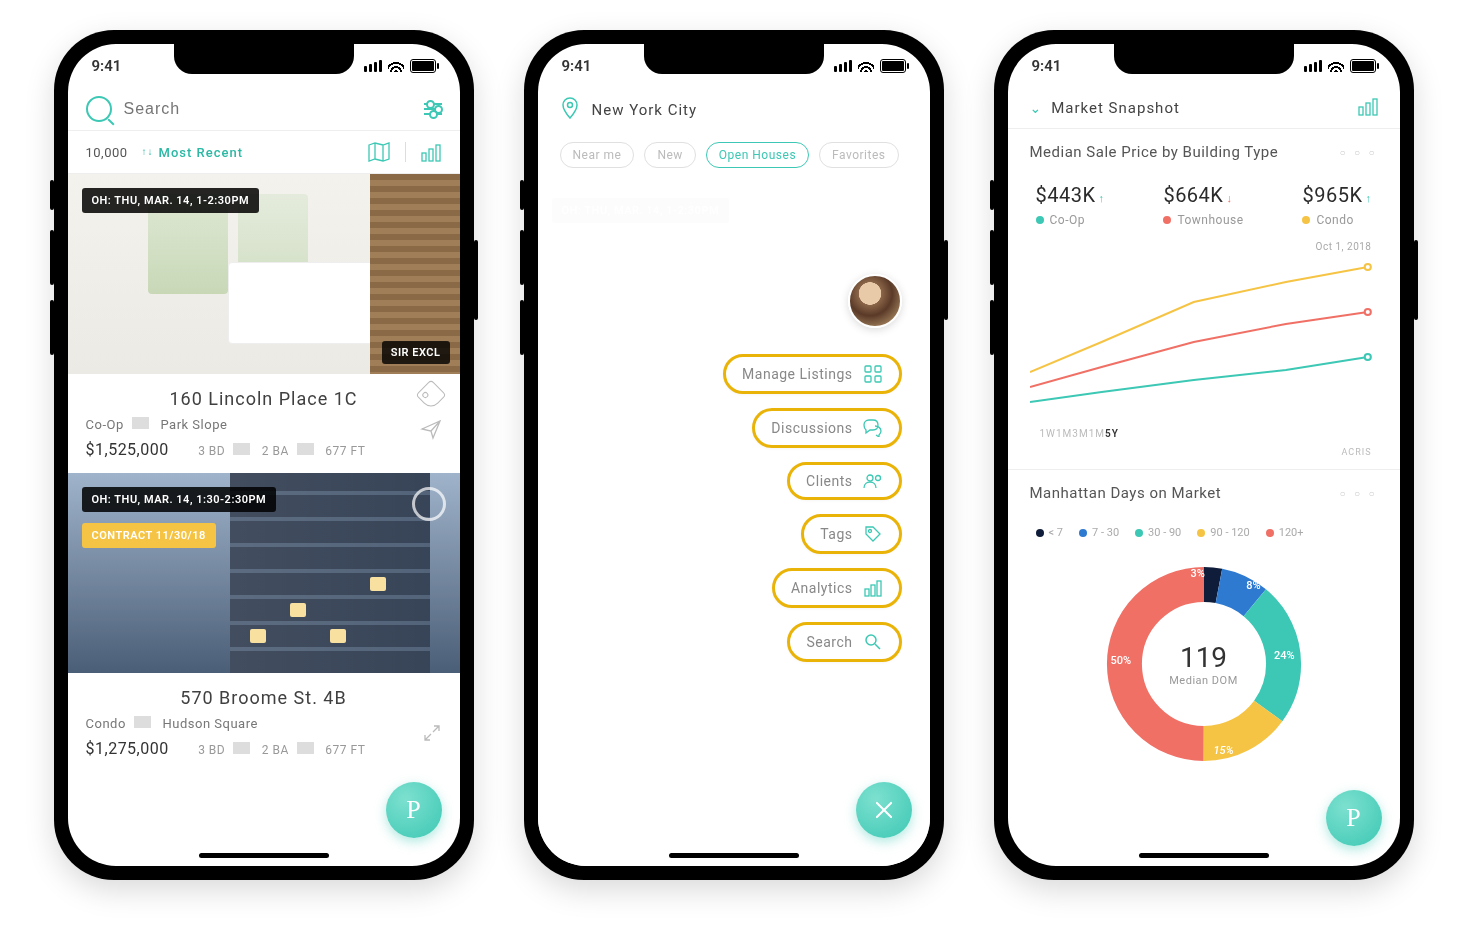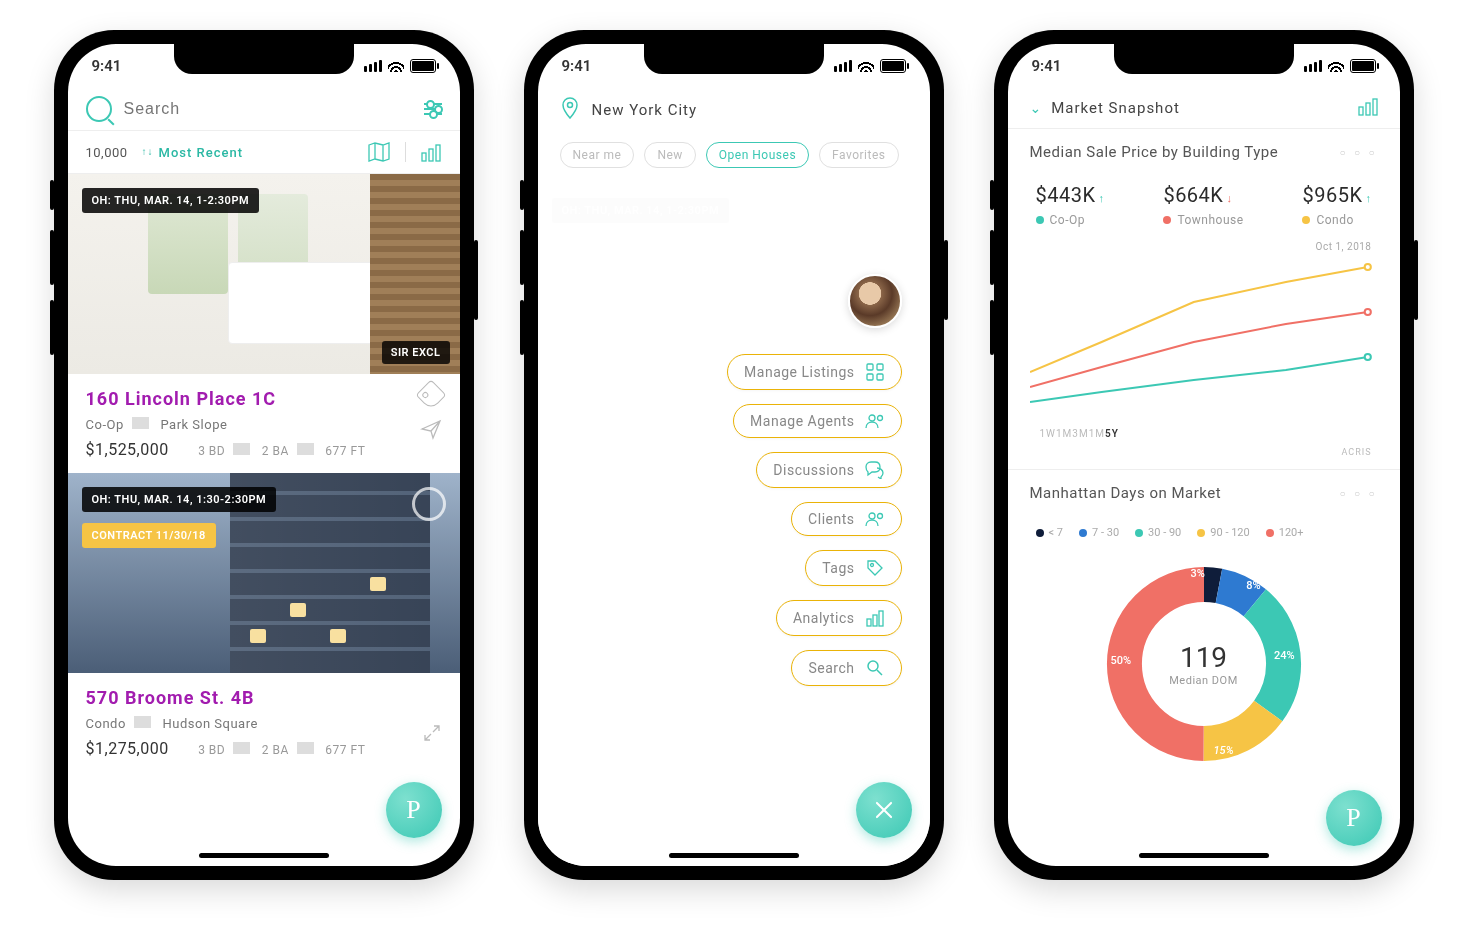--- a/index.html
+++ b/index.html
@@ -83,21 +83,21 @@
   .building .tower .lit:nth-child(2){left:60px;bottom:56px;}
   .building .tower .lit:nth-child(3){left:100px;bottom:30px;}
   .building .tower .lit:nth-child(4){left:140px;bottom:82px;}
   .badge{position:absolute;padding:6px 10px;font-size:11px;font-weight:600;border-radius:3px;letter-spacing:0.5px;}
   .badge.dark{background:rgba(0,0,0,0.85);color:#fff;top:14px;left:14px;}
   .badge.yellow{background:var(--yellow);color:#fff;top:50px;left:14px;}
   .badge.excl{background:rgba(0,0,0,0.8);color:#fff;bottom:10px;right:10px;font-size:11px;padding:5px 9px;margin-left:20px;}
   .ring{position:absolute;top:14px;right:14px;width:28px;height:28px;border:3px solid rgba(255,255,255,0.7);border-radius:50%;}
 
   .listing .info{padding:14px 18px;}
-  .listing h3{margin:0 0 8px;font-size:18px;font-weight:700;letter-spacing:1px;color:#a21caf;}
+  .listing h3{margin:0 0 8px;font-size:18px;font-weight:400;letter-spacing:1px;color:#404040;text-align:center;}
   .listing .meta{font-size:13px;color:#777;letter-spacing:0.5px;}
   .listing .meta span{padding:0 8px;}
   .listing .meta span:first-child{padding-left:0;}
   .listing .meta .pipe{width:1px;height:12px;background:#ddd;display:inline-block;margin:0;}
   .listing .price{font-size:16px;color:#333;letter-spacing:0.5px;margin-top:8px;}
   .listing .actions{position:absolute;right:18px;display:flex;flex-direction:column;gap:12px;}
   .tag-icon{width:20px;height:20px;border:1.5px solid #bbb;border-radius:4px 4px 4px 10px;transform:rotate(-45deg);position:relative;}
   .tag-icon:after{content:"";position:absolute;width:4px;height:4px;border:1.5px solid #bbb;border-radius:50%;top:3px;left:3px;}
   .send-icon svg{display:block;}
 
@@ -109,21 +109,21 @@
   .chips{display:flex;gap:10px;padding:10px 22px;}
   .chip{border:1px solid #e0e0e0;border-radius:18px;padding:5px 12px;font-size:12px;color:#bbb;letter-spacing:0.5px;}
   .chip.active{border-color:var(--teal);color:var(--teal);}
   .s2 .faded{position:absolute;top:140px;left:0;right:0;bottom:0;background:rgba(255,255,255,0.9);}
   .s2 .listing-ghost{position:absolute;top:140px;left:0;right:0;height:120px;background:linear-gradient(#e8e8e8,#f0f0f0);opacity:0.3;}
   .s2 .listing-ghost .badge{opacity:0.5;}
 
   .avatar{width:50px;height:50px;border-radius:50%;background:radial-gradient(circle at 40% 35%, #e8c9a8 25%, #8a6548 26%, #5a3a28 50%, #c8a878);border:2px solid #fff;box-shadow:0 2px 8px rgba(0,0,0,0.15);position:absolute;right:28px;top:230px;}
 
   .menu{position:absolute;right:28px;top:310px;display:flex;flex-direction:column;gap:14px;align-items:flex-end;}
-  .menu .item{background:#fff;border:1px solid #eab308;border-radius:22px;padding:8px 16px;display:flex;align-items:center;gap:10px;font-size:14px;color:#888;letter-spacing:0.5px;box-shadow:0 1px 3px rgba(0,0,0,0.04);}
+  .menu .item{background:#fff;border:3px solid #eab308;border-radius:22px;padding:8px 16px;display:flex;align-items:center;gap:10px;font-size:14px;color:#888;letter-spacing:0.5px;box-shadow:0 1px 3px rgba(0,0,0,0.04);}
   .menu .item .ic{color:var(--teal);width:20px;display:flex;justify-content:center;}
 
   .fab.close{background:radial-gradient(circle at 35% 30%, #7de0cf,var(--teal));}
   .fab.close:before,.fab.close:after{content:"";position:absolute;width:22px;height:2px;background:#fff;border-radius:1px;}
   .fab.close:before{transform:rotate(45deg);} .fab.close:after{transform:rotate(-45deg);}
 
   
   .s3 .header{display:flex;align-items:center;padding:8px 22px;gap:10px;}
   .s3 .chev{color:var(--teal);font-size:14px;}
   .s3 .title{font-size:15px;letter-spacing:1px;color:#444;flex:1;}
@@ -350,30 +350,20 @@
 
       <div class="menu">
         <div class="item">
           <span>Manage Listings</span>
           <span class="ic">
               <svg width="18" height="18" viewBox="0 0 18 18">
                 <rect x="1" y="1" width="6" height="6" rx="1" fill="none" stroke="#3cc8b4" stroke-width="1.3"></rect>
                 <rect x="11" y="1" width="6" height="6" rx="1" fill="none" stroke="#3cc8b4" stroke-width="1.3"></rect>
                 <rect x="1" y="11" width="6" height="6" rx="1" fill="none" stroke="#3cc8b4" stroke-width="1.3"></rect>
                 <rect x="11" y="11" width="6" height="6" rx="1" fill="none" stroke="#3cc8b4" stroke-width="1.3"></rect>
-              </svg>
-            </span>
-        </div>
-        <div class="item">
-          <span>Manage Agents</span>
-          <span class="ic">
-              <svg width="20" height="16" viewBox="0 0 20 16">
-                <circle cx="7" cy="5" r="3" fill="none" stroke="#3cc8b4" stroke-width="1.3"></circle>
-                <path d="M1 15 C1 11 4 9 7 9 C10 9 13 11 13 15" fill="none" stroke="#3cc8b4" stroke-width="1.3"></path>
-                <circle cx="15" cy="5" r="2.5" fill="none" stroke="#3cc8b4" stroke-width="1.3"></circle>
               </svg>
             </span>
         </div>
         <div class="item">
           <span>Discussions</span>
           <span class="ic">
               <svg width="20" height="18" viewBox="0 0 20 18">
                 <path d="M1 6 C1 3 3 1 6 1 H10 C13 1 15 3 15 6 C15 9 13 11 10 11 H7 L3 14 V11 C2 10 1 8 1 6 Z" fill="none" stroke="#3cc8b4" stroke-width="1.3"></path>
                 <path d="M12 7 C15 7 18 9 18 12 C18 14 17 15 16 16 V18 L13 16" fill="none" stroke="#3cc8b4" stroke-width="1.3"></path>
               </svg>

